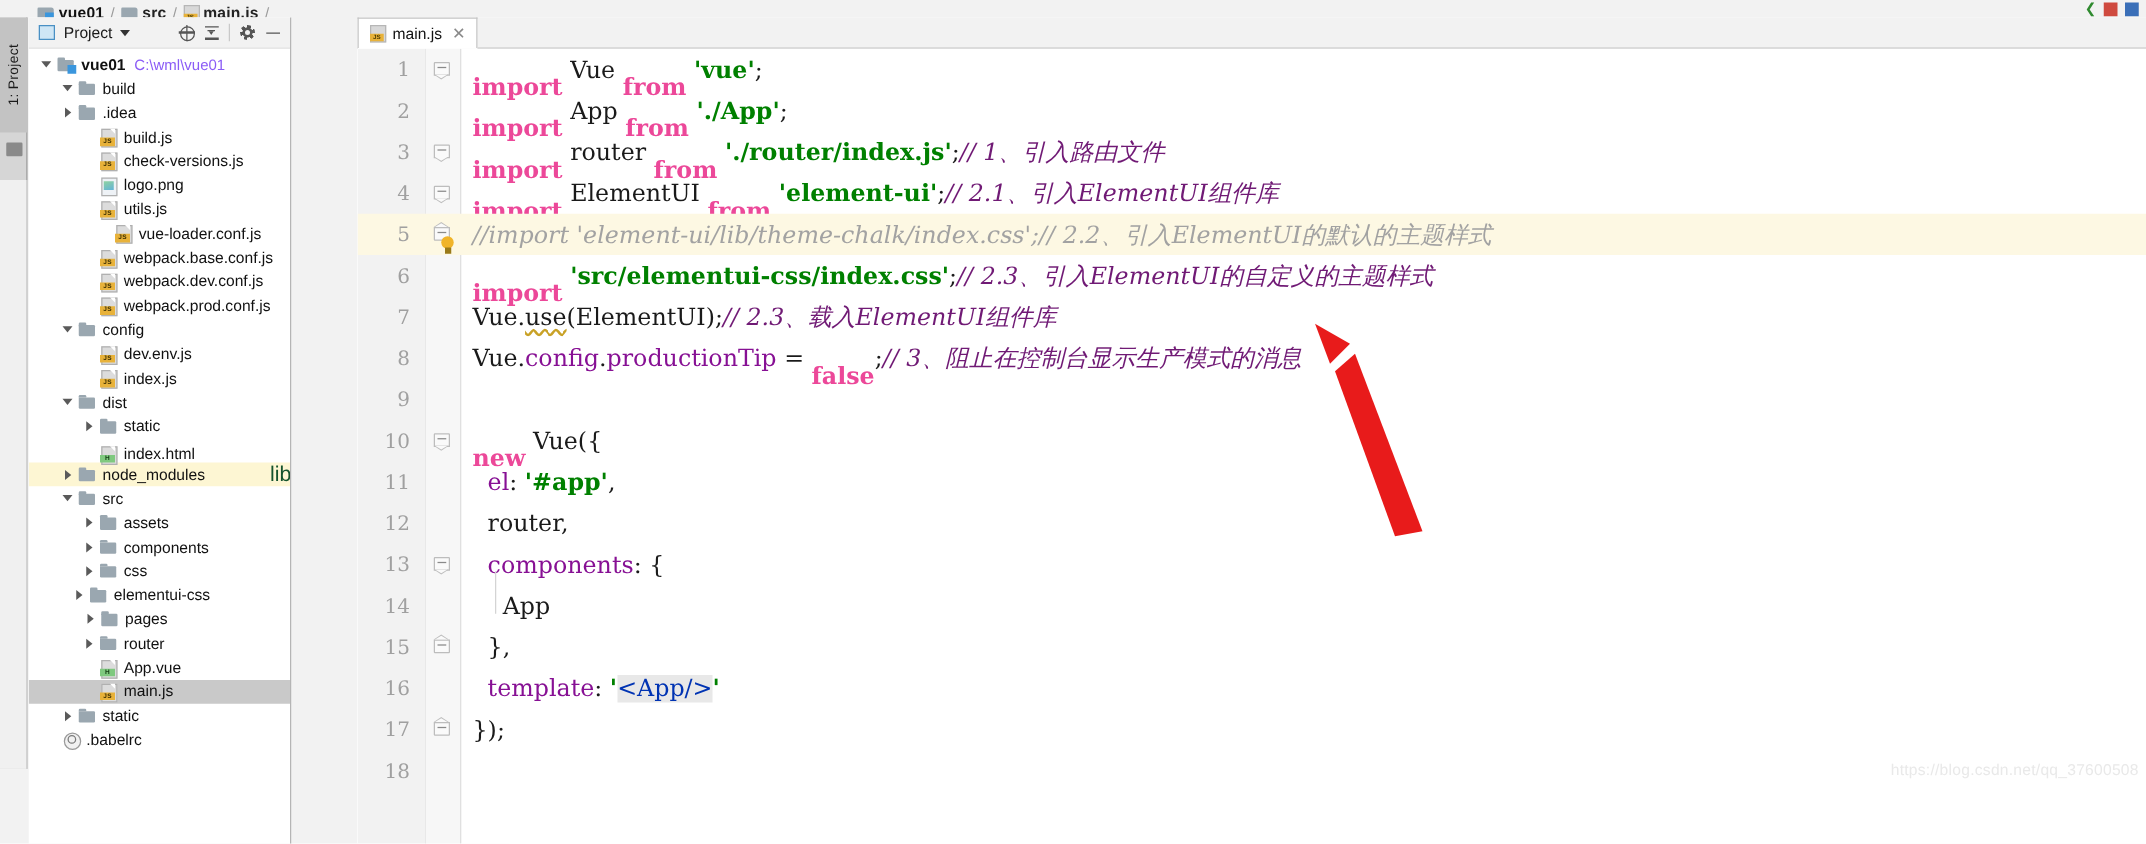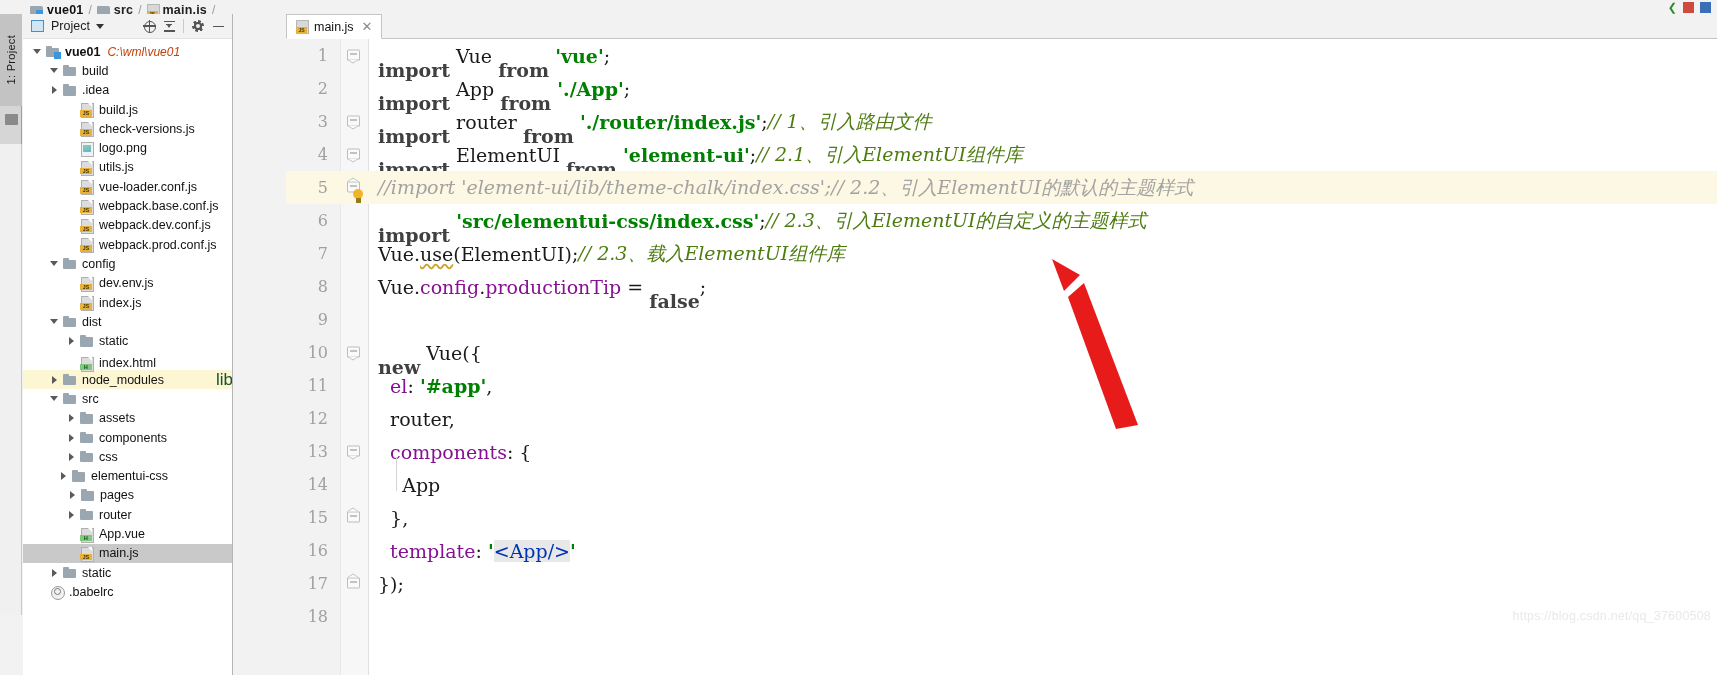--- a/index.html
+++ b/index.html
@@ -229,21 +229,21 @@
   .ficon.babel::before {
     content: ""; position: absolute; left: 2px; top: 1px; width: 12px; height: 12px;
     border-radius: 50%; border: 1.5px solid #9a9a9a; background: #f1f1f1;
   }
   .ficon.babel .dots {
     position: absolute; left: 4.5px; top: 3.5px; width: 7px; height: 7px;
     border-radius: 50%; border: 1.3px solid #7a7a7a; z-index: 2;
   }
   .tlabel { color: #111; }
   .tlabel.bold { font-weight: bold; }
-  .tpath { color: #c2410c; margin-left: 7px; font-size: 12px; font-style: italic; }
+  .tpath { color: #8b5cf6; margin-left: 7px; font-size: 12px; }
   .tlibroot { color: #14532d; margin-left: 7px; font-size: 17px; padding-left: 45px; }
 
   
   .editor-area {
     position: absolute; left: 286px; top: 14px;
     right: 0; bottom: 0;
     background: #ffffff;
   }
   .tabs-row {
     height: 25px; background: #f2f2f2;
@@ -325,24 +325,24 @@
     position: absolute; left: 4px; top: 5.4px; width: 7px; height: 1.3px; background: #8a8a8a; z-index: 3;
   }
   .ctext {
     position: absolute; left: 92px; top: 0; height: 33px;
     display: flex; align-items: center;
     font-size: 19px;
     font-family: "DejaVu Serif", serif;
     white-space: pre;
     letter-spacing: 0px;
   }
-  .kw { color: #404040; font-weight: bold; margin-top: 29px; }
+  .kw { color: #ec4899; font-weight: bold; margin-top: 29px; }
   .plain { color: #1a1a1a; }
   .str { color: #008000; font-weight: bold; }
-  .cmt { color: #4d7c0f; font-style: italic; }
+  .cmt { color: #701a75; font-style: italic; }
   .cmt-line { color: #a2a2a2; font-style: italic; }
   .prop { color: #871094; }
   .fn-und { color: #1a1a1a; text-decoration: underline wavy #c9a227; text-underline-offset: 3px; }
   .tagname { color: #0033b3; }
   .hl-chunk { background: #e8e8e8; }
   .indent-guide {
     position: absolute; width: 1px; background: #d4d4d4;
   }
 
   .bulb {
@@ -483,21 +483,21 @@
           <span class="tlabel">logo.png</span>
         </div>
         <div class="tnode" style="padding-left: 40px;">
           <span class="arrow none"></span>
           <span class="ficon js">
             <span class="corner"></span>
             <span class="tag">JS</span>
           </span>
           <span class="tlabel">utils.js</span>
         </div>
-        <div class="tnode" style="padding-left: 40px;">
+        <div class="tnode" style="padding-left: 52px;">
           <span class="arrow none"></span>
           <span class="ficon js">
             <span class="corner"></span>
             <span class="tag">JS</span>
           </span>
           <span class="tlabel">vue-loader.conf.js</span>
         </div>
         <div class="tnode" style="padding-left: 40px;">
           <span class="arrow none"></span>
           <span class="ficon js">
@@ -716,21 +716,21 @@
           <div class="cline">
             <span class="lnum">6</span>
             <span class="ctext"><span class="kw">import</span><span class="plain"> </span><span class="str">'src/elementui-css/index.css'</span><span class="plain">;</span><span class="cmt">// 2.3、引入ElementUI的自定义的主题样式</span></span>
           </div>
           <div class="cline">
             <span class="lnum">7</span>
             <span class="ctext"><span class="plain">Vue.</span><span class="fn-und">use</span><span class="plain">(ElementUI);</span><span class="cmt">// 2.3、载入ElementUI组件库</span></span>
           </div>
           <div class="cline">
             <span class="lnum">8</span>
-            <span class="ctext"><span class="plain">Vue.</span><span class="prop">config</span><span class="plain">.</span><span class="prop">productionTip</span><span class="plain"> = </span><span class="kw">false</span><span class="plain">;</span></span>
+            <span class="ctext"><span class="plain">Vue.</span><span class="prop">config</span><span class="plain">.</span><span class="prop">productionTip</span><span class="plain"> = </span><span class="kw">false</span><span class="plain">;</span><span class="cmt">// 3、阻止在控制台显示生产模式的消息</span></span>
           </div>
           <div class="cline">
             <span class="lnum">9</span>
             <span class="ctext"></span>
           </div>
           <div class="cline">
             <span class="lnum">10</span>
             <span class="fold start">
               <span class="bx"></span>
               <span class="tip"></span>

